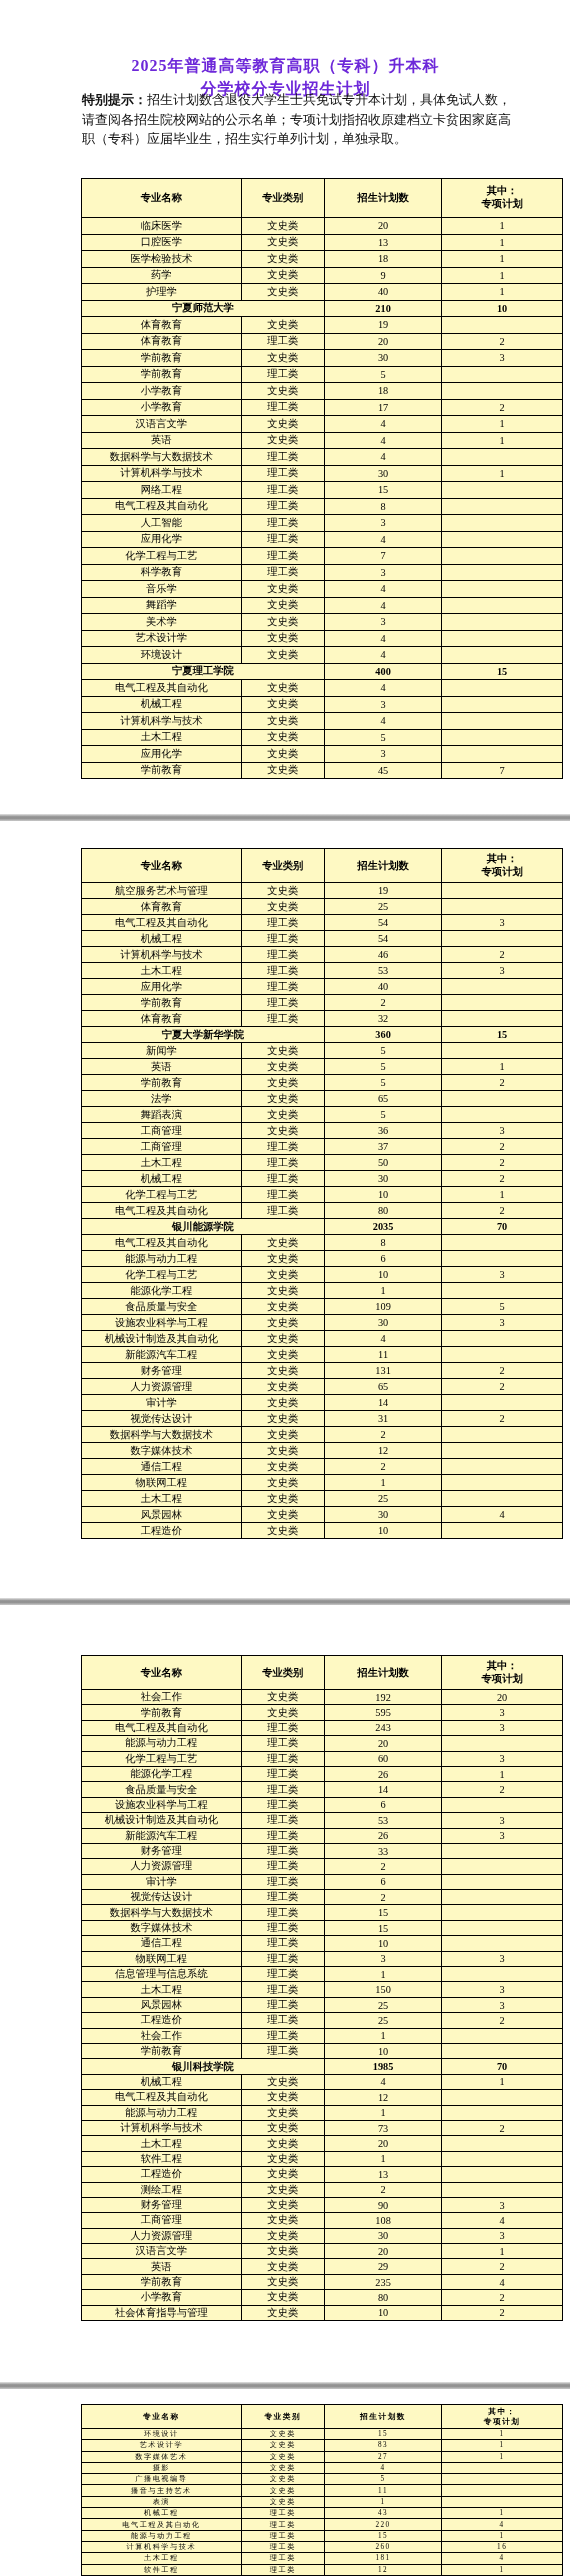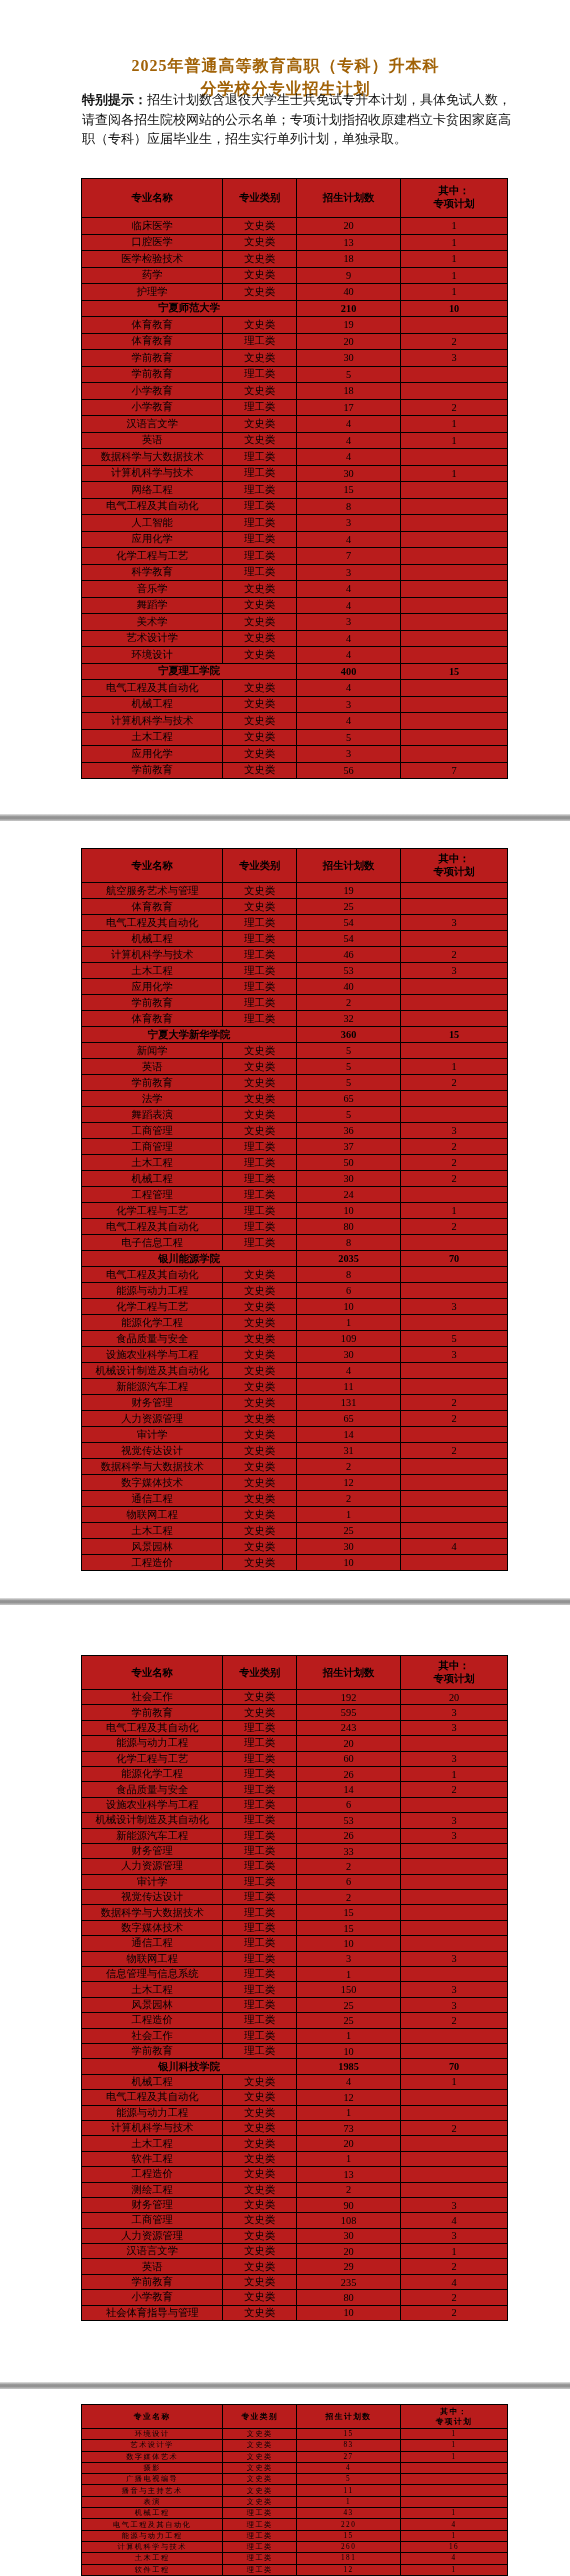--- a/index.html
+++ b/index.html
@@ -1,27 +1,27 @@
 <!DOCTYPE html>
 <html style="font-size:8.2px"><head>
 <meta charset="utf-8">
 <style>
   html,body{margin:0;padding:0;background:#ffffff;}
   #screen{position:relative;width:571px;height:3110px;background:#ffffff;overflow:hidden;
           font-family:"Liberation Serif","DejaVu Serif",serif;color:#000;}
   .doc-title{position:absolute;top:54px;left:0;width:571px;text-align:center;
-             font-weight:bold;font-size:16px;line-height:23px;letter-spacing:1px;color:#a16207;}
+             font-weight:bold;font-size:16px;line-height:23px;letter-spacing:1px;color:#6d28d9;}
   .notice{position:absolute;top:90px;left:82px;width:429px;margin:0;
           font-size:13px;line-height:19.6px;text-align:justify;color:#111;}
   .notice b{font-weight:bold;}
   .page-sep{position:absolute;left:0;width:571px;height:7.2px;
             background:linear-gradient(to bottom,#e3e3e3 0%,#9a9a9a 35%,#8d8d8d 60%,#c9c9c9 100%);}
   #sep1{top:814px;} #sep2{top:1598px;} #sep3{top:2382px;}
-  table.plan-table{position:absolute;left:81px;width:427px;border-collapse:collapse;
-                   table-layout:fixed;background:#b91c1c;color:#000;}
+  table.plan-table{position:absolute;left:81px;width:482px;border-collapse:collapse;
+                   table-layout:fixed;background:#fef9c3;color:#000;}
   table.plan-table td,table.plan-table th{border:1px solid #000;text-align:center;
                    vertical-align:middle;padding:0;overflow:hidden;font-weight:normal;}
   table.plan-table{border:1.5px solid #000;}
   table.plan-table thead th{font-weight:bold;border-bottom-width:1.5px;}
   table.plan-table tr.school td{font-weight:bold;border-top-width:1.5px;border-bottom-width:1.5px;}
   .t1{font-size:10.3px;} .t1 td{height:15.5px;} .t1 th{height:38px;}
   .t2{font-size:10.3px;} .t2 td{height:15px;} .t2 th{height:33px;}
   .t3{font-size:10.3px;} .t3 td{height:14.4px;} .t3 th{height:33px;}
   .t4{font-size:7.2px;letter-spacing:1.5px;} .t4 td{height:10.3px;border-width:0.8px;}
   .t4 th{height:23px;border-width:0.8px;font-size:7.7px;}
@@ -257,21 +257,21 @@
           </tr>
           <tr>
             <td>应用化学</td>
             <td>文史类</td>
             <td>3</td>
             <td></td>
           </tr>
           <tr>
             <td>学前教育</td>
             <td>文史类</td>
-            <td>56</td>
+            <td>45</td>
             <td>7</td>
           </tr>
         </tbody>
       </table>
       <table class="plan-table t2">
         <colgroup>
           <col style="width: 33.2%;">
           <col style="width: 17.3%;">
           <col style="width: 24.4%;">
           <col style="width: 25.1%;">
@@ -395,42 +395,30 @@
             <td>50</td>
             <td>2</td>
           </tr>
           <tr>
             <td>机械工程</td>
             <td>理工类</td>
             <td>30</td>
             <td>2</td>
           </tr>
           <tr>
-            <td>工程管理</td>
-            <td>理工类</td>
-            <td>24</td>
-            <td></td>
-          </tr>
-          <tr>
             <td>化学工程与工艺</td>
             <td>理工类</td>
             <td>10</td>
             <td>1</td>
           </tr>
           <tr>
             <td>电气工程及其自动化</td>
             <td>理工类</td>
             <td>80</td>
             <td>2</td>
-          </tr>
-          <tr>
-            <td>电子信息工程</td>
-            <td>理工类</td>
-            <td>8</td>
-            <td></td>
           </tr>
           <tr class="school">
             <td colspan="2">银川能源学院</td>
             <td>2035</td>
             <td>70</td>
           </tr>
           <tr>
             <td>电气工程及其自动化</td>
             <td>文史类</td>
             <td>8</td>

